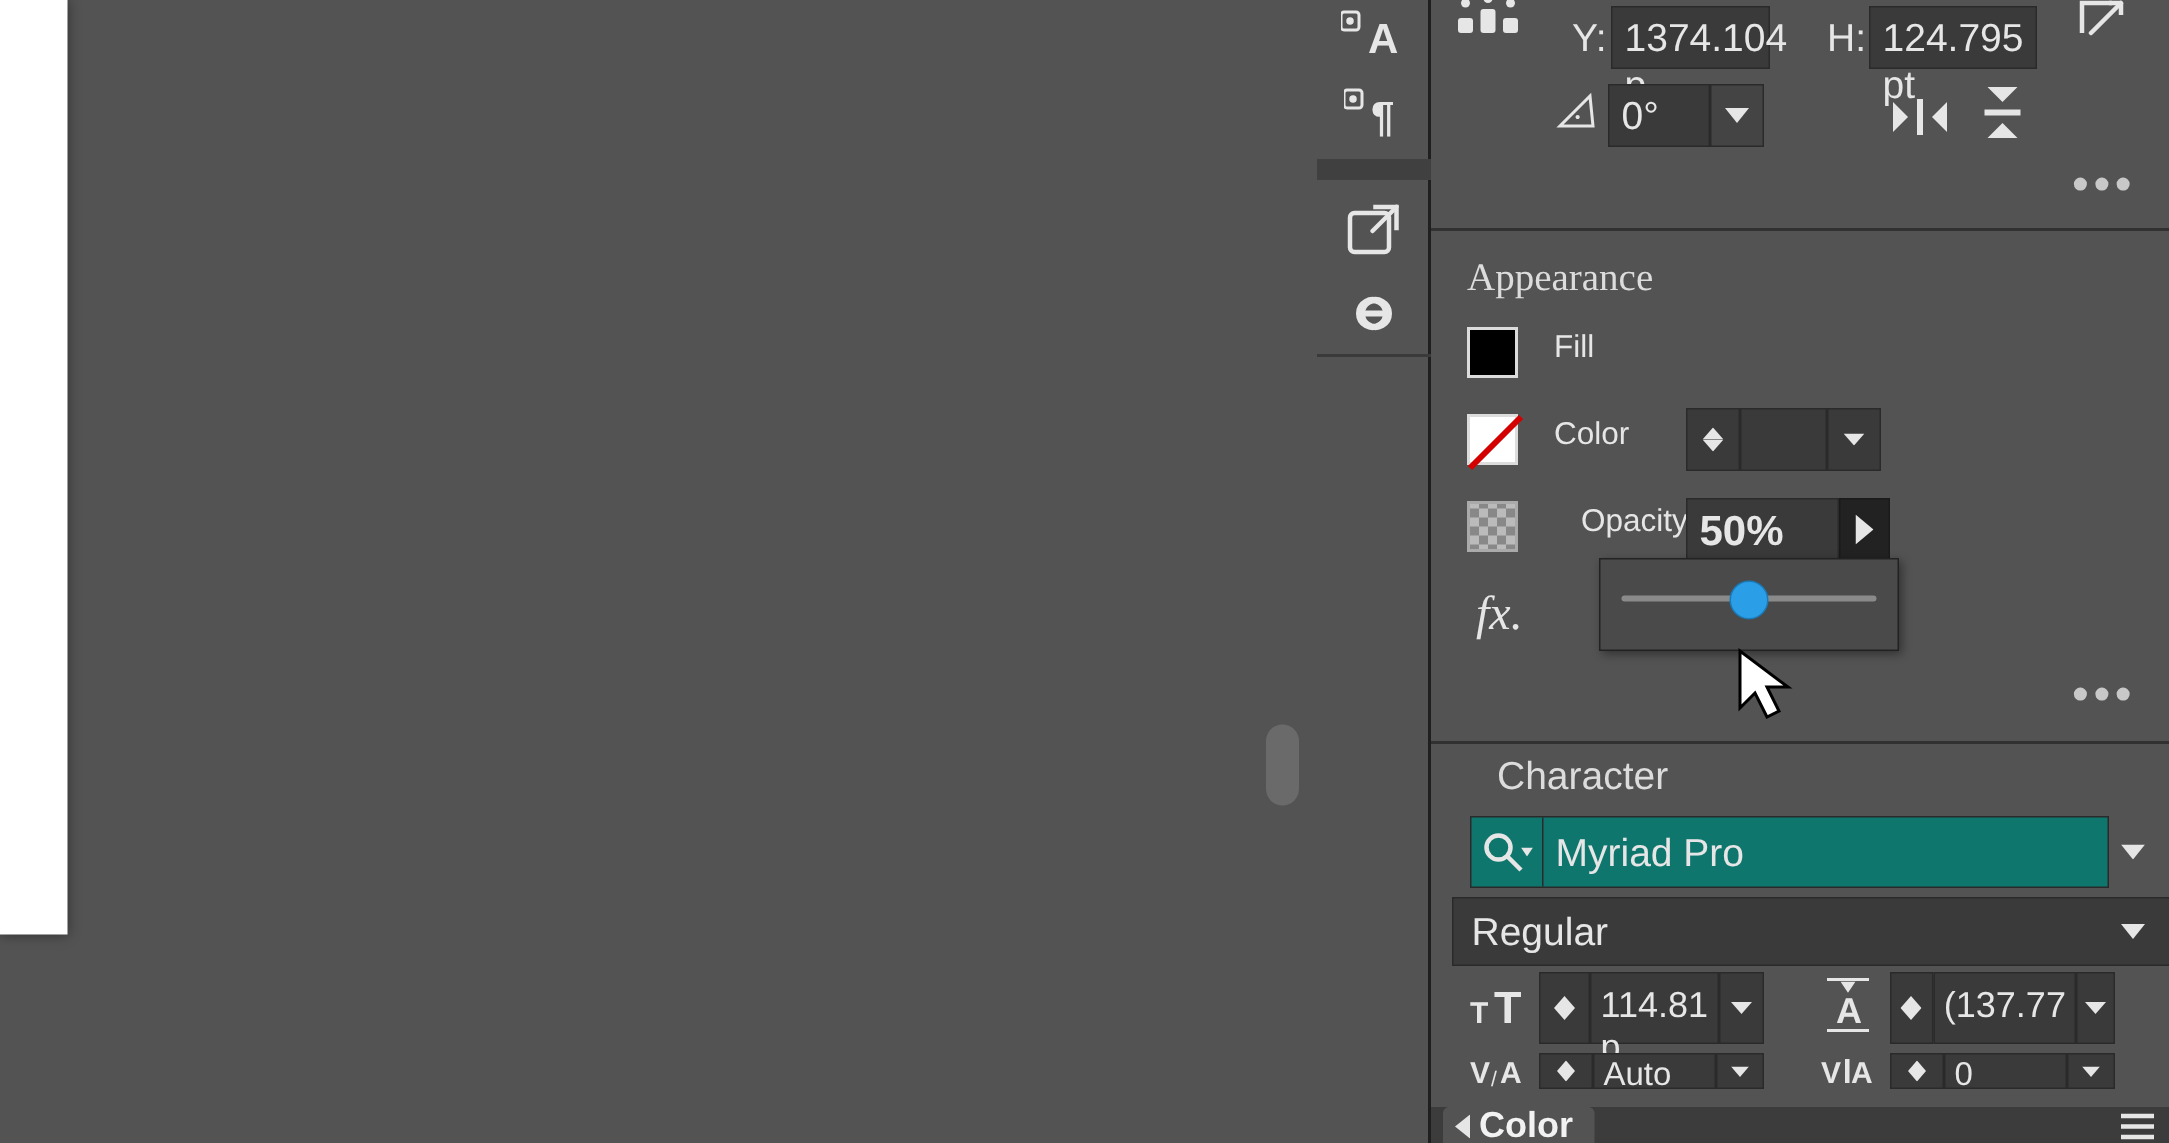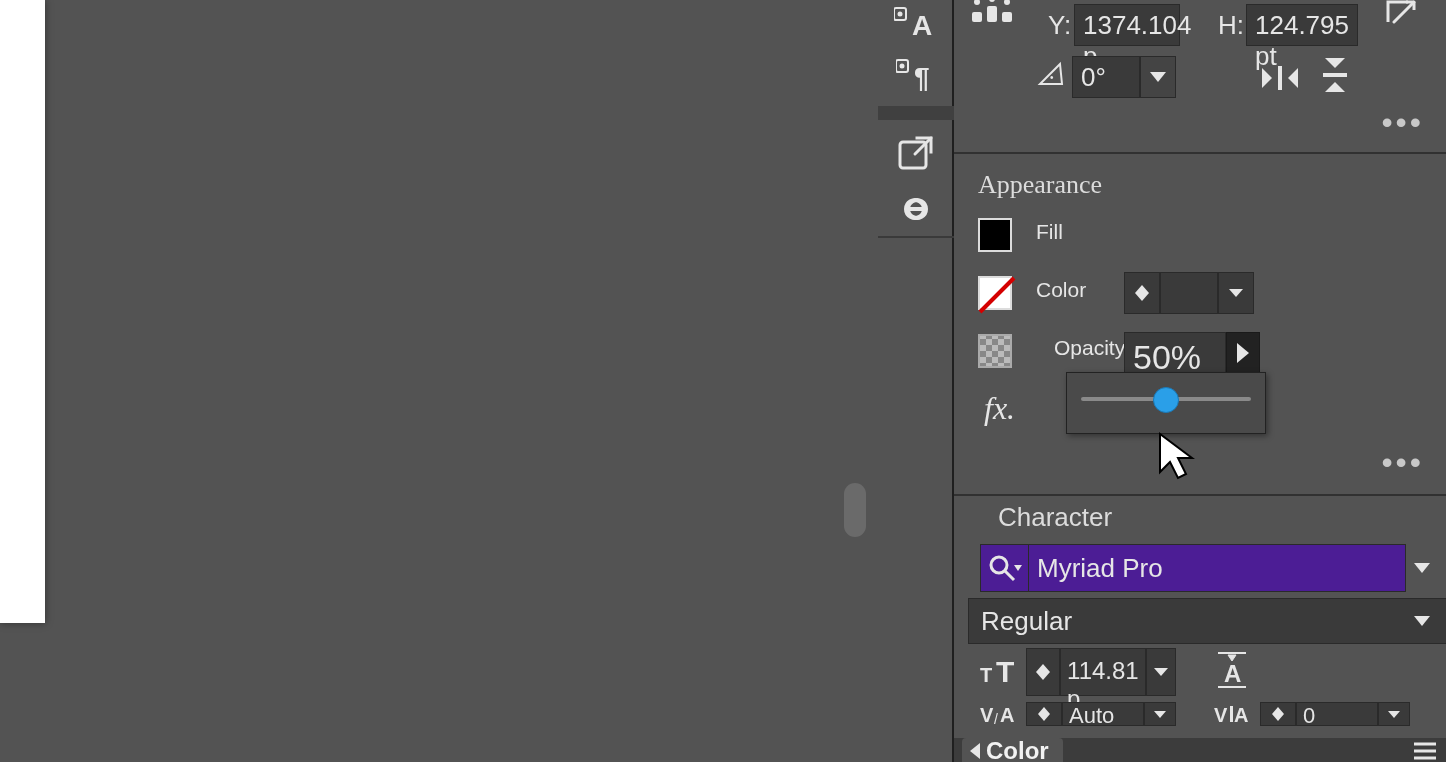--- a/index.html
+++ b/index.html
@@ -54,37 +54,37 @@
   .swatch-opacity { left: 24px; top: 180px; background: repeating-conic-gradient(#888 0 25%, #bbb 0 50%) 0/12px 12px; border: 2px solid #aaa; }
   .row-lbl { position: absolute; color: #e6e6e6; font-size: 21px; }
   .lbl-fill { left: 82px; top: 66px; }
   .lbl-stroke { left: 82px; top: 124px; }
   .lbl-opacity { left: 82px; top: 182px; margin-left: 18px; }
   .stroke-stepper { position: absolute; left: 170px; top: 118px; width: 130px; height: 42px; display: flex; }
   .stepper-arrows { width: 36px; background: #3a3a3a; border: 1px solid #2a2a2a; display: flex; flex-direction: column; align-items: center; justify-content: center; }
   .stepper-arrows svg { display: block; }
   .stroke-val { flex: 1; background: #3a3a3a; border: 1px solid #2a2a2a; }
   .stroke-dd { width: 36px; background: #3a3a3a; border: 1px solid #2a2a2a; display: flex; align-items: center; justify-content: center; }
-  .opacity-field { position: absolute; left: 170px; top: 178px; width: 102px; height: 42px; background: #3a3a3a; border: 1px solid #2a2a2a; color: #e6e6e6; font-size: 34px; padding: 5px 8px; }
+  .opacity-field { position: absolute; left: 170px; top: 178px; width: 102px; height: 42px; background: #3a3a3a; border: 1px solid #2a2a2a; color: #e6e6e6; font-size: 28px; padding: 5px 8px; font-weight: bold; }
   .opacity-arrow { position: absolute; left: 272px; top: 178px; width: 34px; height: 42px; background: #222; border: 1px solid #1a1a1a; display: flex; align-items: center; justify-content: center; }
   .fx-icon { position: absolute; left: 30px; top: 236px; font-size: 32px; font-style: italic; color: #e6e6e6; font-family: Georgia, serif; }
   
   
   .slider-popup { position: absolute; left: 112px; top: 218px; width: 200px; height: 62px; background: #4a4a4a; border: 1px solid #222; box-shadow: 2px 2px 6px rgba(0,0,0,0.4); }
   .slider-track { position: absolute; left: 14px; top: 24px; width: 170px; height: 4px; background: #8a8a8a; border-radius: 2px; }
   .slider-thumb { position: absolute; top: 14px; width: 26px; height: 26px; border-radius: 50%; background: #2a9fe8; border: 1px solid #1a7ab8; }
   .more-appearance { top: 290px; }
 
   
   .cursor { position: absolute; left: 204px; top: 278px; width: 38px; height: 50px; z-index: 100; pointer-events: none; }
 
   
   .character { position: absolute; left: 0; top: 496px; width: 492px; height: 244px; }
   .character .sec-heading { position: absolute; left: 24px; top: 6px; margin-left: 20px; }
-  .font-field { position: absolute; left: 26px; top: 48px; width: 426px; height: 48px; background: #4c1d95; border: 1px solid #2a2a2a; display: flex; align-items: center; }
+  .font-field { position: absolute; left: 26px; top: 48px; width: 426px; height: 48px; background: #0f766e; border: 1px solid #2a2a2a; display: flex; align-items: center; }
   .font-field .search { width: 48px; display: flex; align-items: center; justify-content: center; border-right: 1px solid #2a2a2a; height: 100%; }
   .font-field .val { flex: 1; font-size: 26px; color: #e6e6e6; padding-left: 8px; }
   .font-dd { position: absolute; left: 452px; top: 48px; width: 32px; height: 48px; display: flex; align-items: center; justify-content: center; }
   .style-field { position: absolute; left: 14px; top: 102px; width: 485px; height: 46px; background: #3a3a3a; border: 1px solid #2a2a2a; display: flex; align-items: center; font-size: 26px; color: #e6e6e6; padding-left: 12px; }
   .style-dd { position: absolute; left: 452px; top: 102px; width: 32px; height: 46px; display: flex; align-items: center; justify-content: center; }
 
   .char-row2 { position: absolute; top: 152px; left: 0; width: 492px; height: 48px; }
   .tT-icon { position: absolute; left: 26px; top: 4px; width: 42px; height: 38px; color: #e6e6e6; }
   .lineheight-icon { position: absolute; left: 260px; top: 2px; width: 42px; height: 40px; color: #e6e6e6; }
   .size-wrap { position: absolute; left: 72px; top: 0; width: 150px; height: 48px; display: flex; }
@@ -314,20 +314,36 @@
       </div>
 
       <div class="lineheight-icon">
         <svg width="42" height="40" viewBox="0 0 42 40" stroke="#e6e6e6" fill="#e6e6e6">
           <line x1="4" y1="3" x2="32" y2="3" stroke-width="2"></line>
           <polygon points="14,5 22,5 18,11"></polygon>
           <text x="10" y="32" font-size="24" font-weight="bold" stroke="none">A</text>
           <line x1="4" y1="37" x2="32" y2="37" stroke-width="2"></line>
         </svg>
       </div>
+      <div class="leading-wrap">
+        <div class="stepper-arrows">
+          <svg width="14" height="8">
+              <polygon points="7,0 14,8 0,8" fill="#e6e6e6"></polygon>
+            </svg>
+          <svg width="14" height="8">
+              <polygon points="0,0 14,0 7,8" fill="#e6e6e6"></polygon>
+            </svg>
+        </div>
+        <div class="mini-field">(137.77</div>
+        <div class="mini-dd">
+          <svg width="14" height="8">
+              <polygon points="0,0 14,0 7,8" fill="#e6e6e6"></polygon>
+            </svg>
+        </div>
+      </div>
     </div>
 
     <div class="char-row3">
       <div class="kern-icon">
         <svg width="40" height="26" viewBox="0 0 40 26" fill="#e6e6e6">
           <text x="0" y="20" font-size="20" font-weight="bold">V</text>
           <text x="14" y="22" font-size="14">/</text>
           <text x="20" y="20" font-size="20" font-weight="bold">A</text>
         </svg>
       </div>

